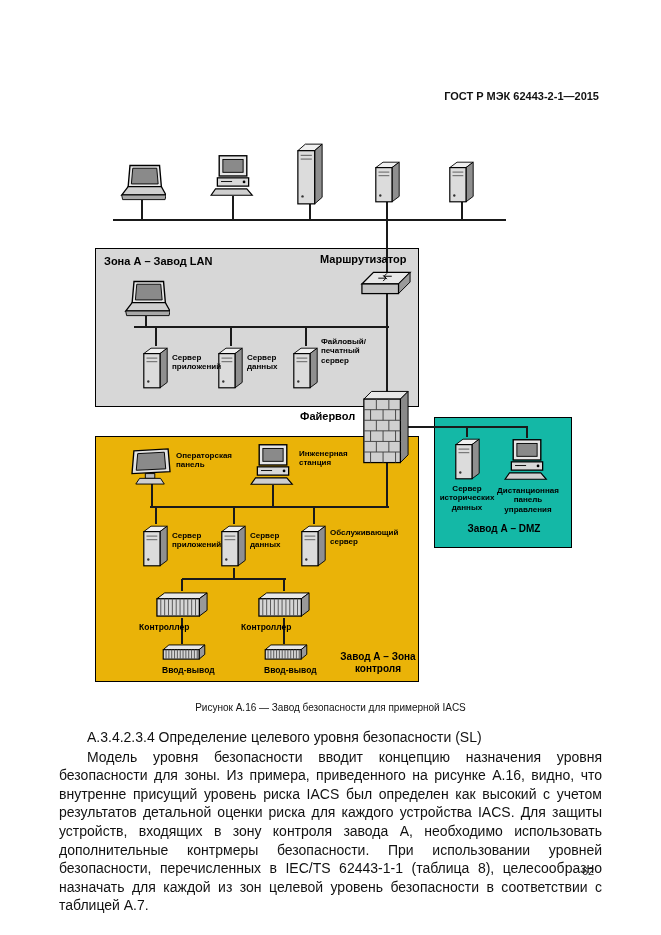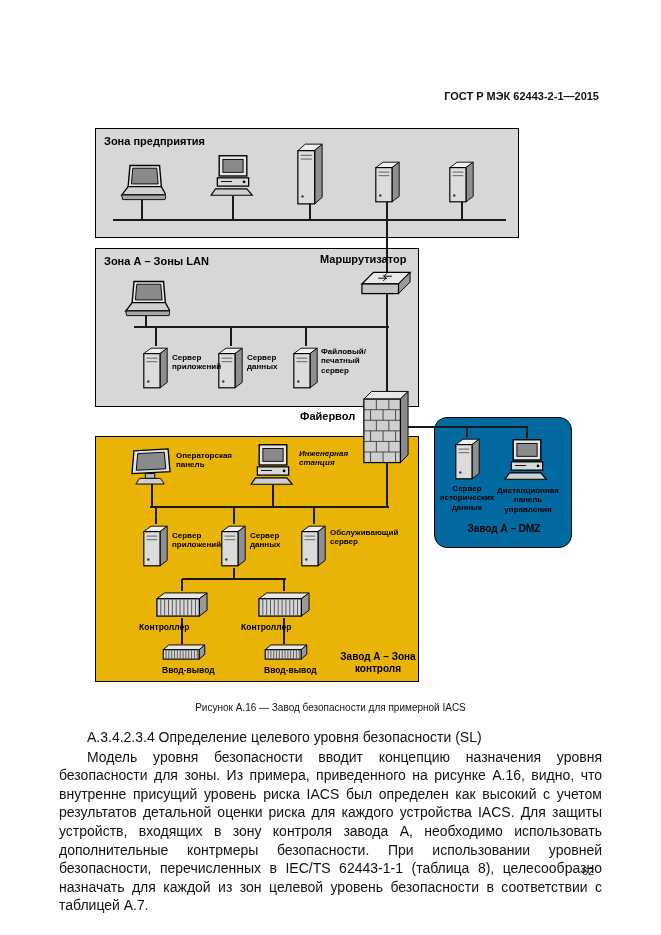--- a/index.html
+++ b/index.html
@@ -129,31 +129,28 @@
       <line x1="35" y1="6" x2="35" y2="16"></line>
         <line x1="38" y1="6" x2="38" y2="16"></line>
     </g>
   </symbol>
 </svg>
 
 <div class="page">
 
   <div class="doc-header">ГОСТ Р МЭК 62443-2-1—2015</div>
 
-  <div class="zone" style="left:95px;top:100px;width:424px;height:110px;background:#d7d7d7;">
-    <div class="zone-label" style="left:8px;top:6px;">Зона предприятия</div>
-  </div>
   <div class="zone" style="left:95px;top:220px;width:324px;height:159px;background:#d7d7d7;">
-    <div class="zone-label" style="left:8px;top:6px;">Зона А – Зоны LAN</div>
+    <div class="zone-label" style="left:8px;top:6px;">Зона А – Завод LAN</div>
   </div>
   <div class="zone" style="left:95px;top:408px;width:324px;height:246px;background:#eab308;">
     <div class="zone-sublabel" style="left:243px;top:214px;width:78px;">Завод А – Зона
 контроля</div>
   </div>
-  <div class="zone" style="left:434px;top:389px;width:138px;height:131px;background:#0369a1;border-radius:13px;">
+  <div class="zone" style="left:434px;top:389px;width:138px;height:131px;background:#14b8a6;">
     <div class="zone-sublabel" style="left:0;top:105px;width:138px;">Завод А – DMZ</div>
   </div>
 
   <div class="zone-label" style="left:320px;top:225px;">Маршрутизатор</div>
   <div class="zone-label" style="left:300px;top:382px;">Файервол</div>
 
   <div class="hline" style="left:113px;top:191px;width:393px;"></div>
   <div class="hline" style="left:134px;top:298px;width:255px;"></div>
   <div class="hline" style="left:406px;top:398px;width:122px;"></div>
   <div class="hline" style="left:150px;top:478px;width:239px;"></div>
@@ -249,27 +246,27 @@
       <use href="#ic-io"></use>
     </svg>
   <svg class="icon" style="left:263px;top:616px;width:46px;height:17px;">
       <use href="#ic-io"></use>
     </svg>
 
   <div class="dev-label" style="left:172px;top:325px;">Сервер
 приложений</div>
   <div class="dev-label" style="left:247px;top:325px;">Сервер
 данных</div>
-  <div class="dev-label" style="left:321px;top:319px;">Файловый/
+  <div class="dev-label" style="left:321px;top:309px;">Файловый/
 печатный
 сервер</div>
 
   <div class="dev-label" style="left:176px;top:423px;">Операторская
 панель</div>
-  <div class="dev-label" style="left:299px;top:421px;font-style:italic;">Инженерная
+  <div class="dev-label" style="left:299px;top:421px;">Инженерная
 станция</div>
   <div class="dev-label" style="left:172px;top:503px;">Сервер
 приложений</div>
   <div class="dev-label" style="left:250px;top:503px;">Сервер
 данных</div>
   <div class="dev-label" style="left:330px;top:500px;">Обслуживающий
 сервер</div>
   <div class="dev-label" style="left:139px;top:594px;font-size:8.5px;">Контроллер</div>
   <div class="dev-label" style="left:241px;top:594px;font-size:8.5px;">Контроллер</div>
   <div class="dev-label" style="left:162px;top:637px;font-size:8.5px;">Ввод-вывод</div>

